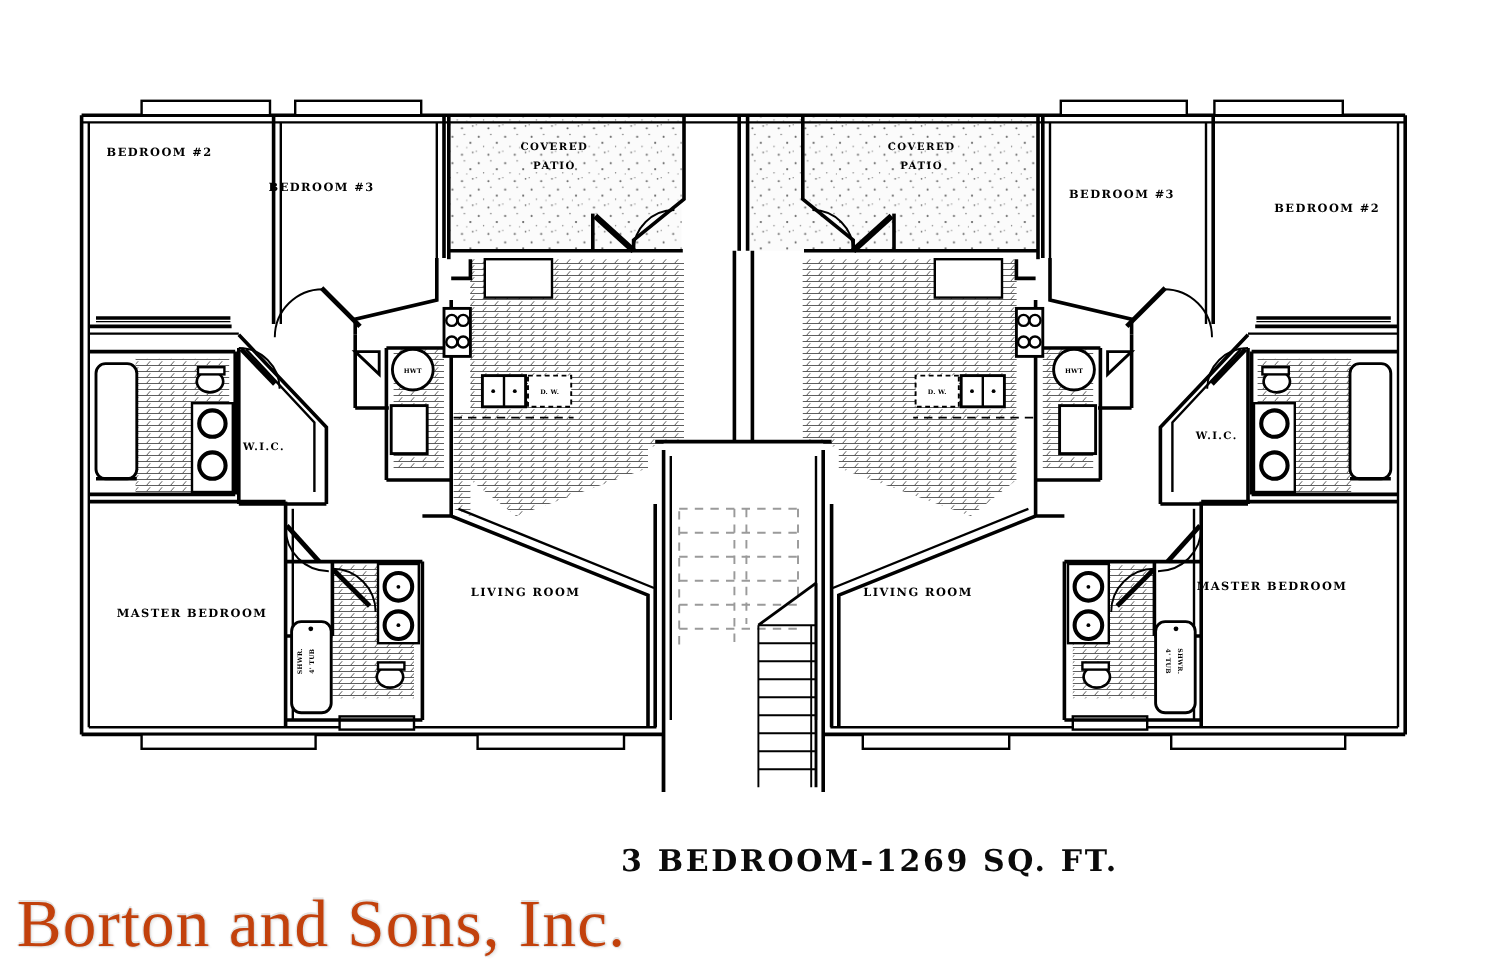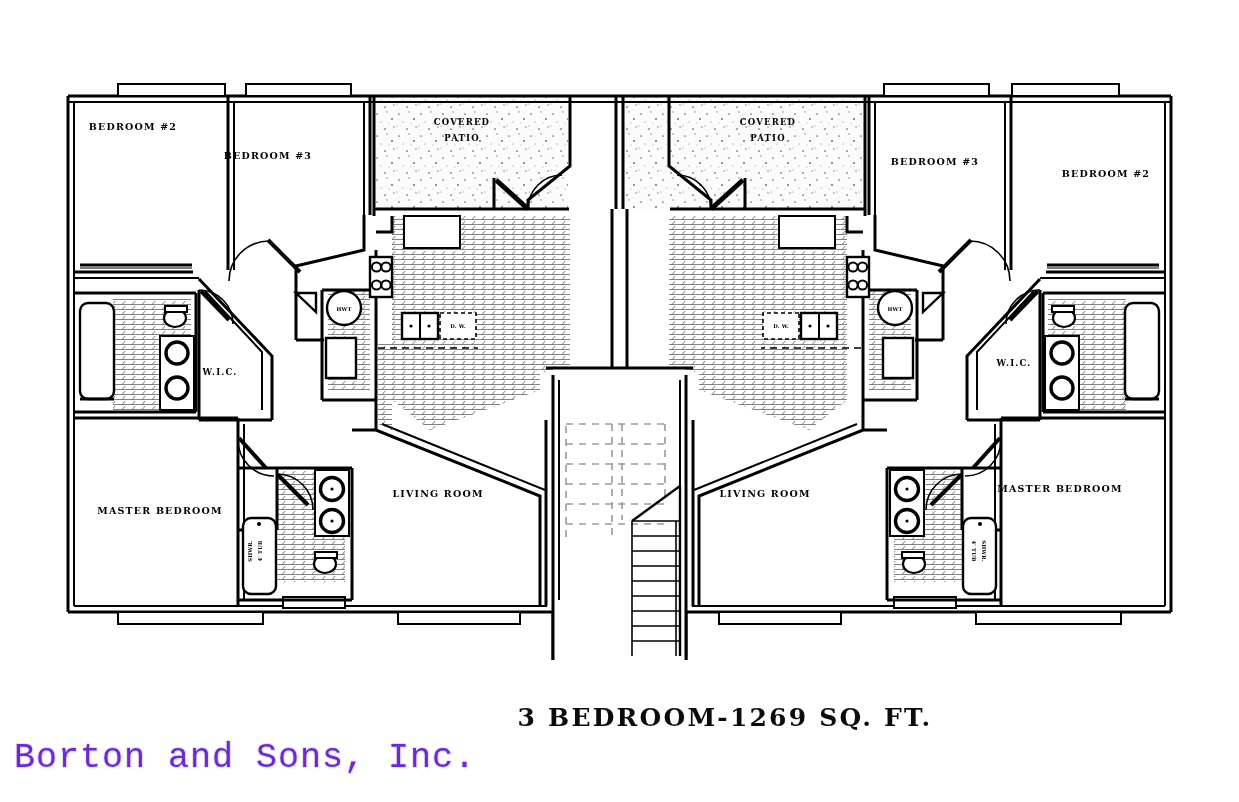--- a/index.html
+++ b/index.html
@@ -23,23 +23,23 @@
   .title-text{
     font-family:"DejaVu Serif", serif;
     font-weight:700;
     font-size:25px;
     fill:#0b0b0b;
     text-anchor:middle;
     letter-spacing:2.2px;
   }
   .watermark{
     position:absolute;left:14px;top:738px;
-    font-family:Liberation Mono, monospace;
-    font-size:35px;
-    color:#6d28d9;
+    font-family:Liberation Serif, serif;
+    font-size:56px;
+    color:#c2410c;
     letter-spacing:1px;
     text-shadow:
        1px 0 0 #e3e3e3, -1px 0 0 #e3e3e3,
        0 1px 0 #e3e3e3, 0 -1px 0 #e3e3e3,
        1px 1px 0 #ededed, 2px 2px 2px rgba(0,0,0,.06);
     white-space:nowrap;
     user-select:none;
     pointer-events:none;
   }
 </style>

